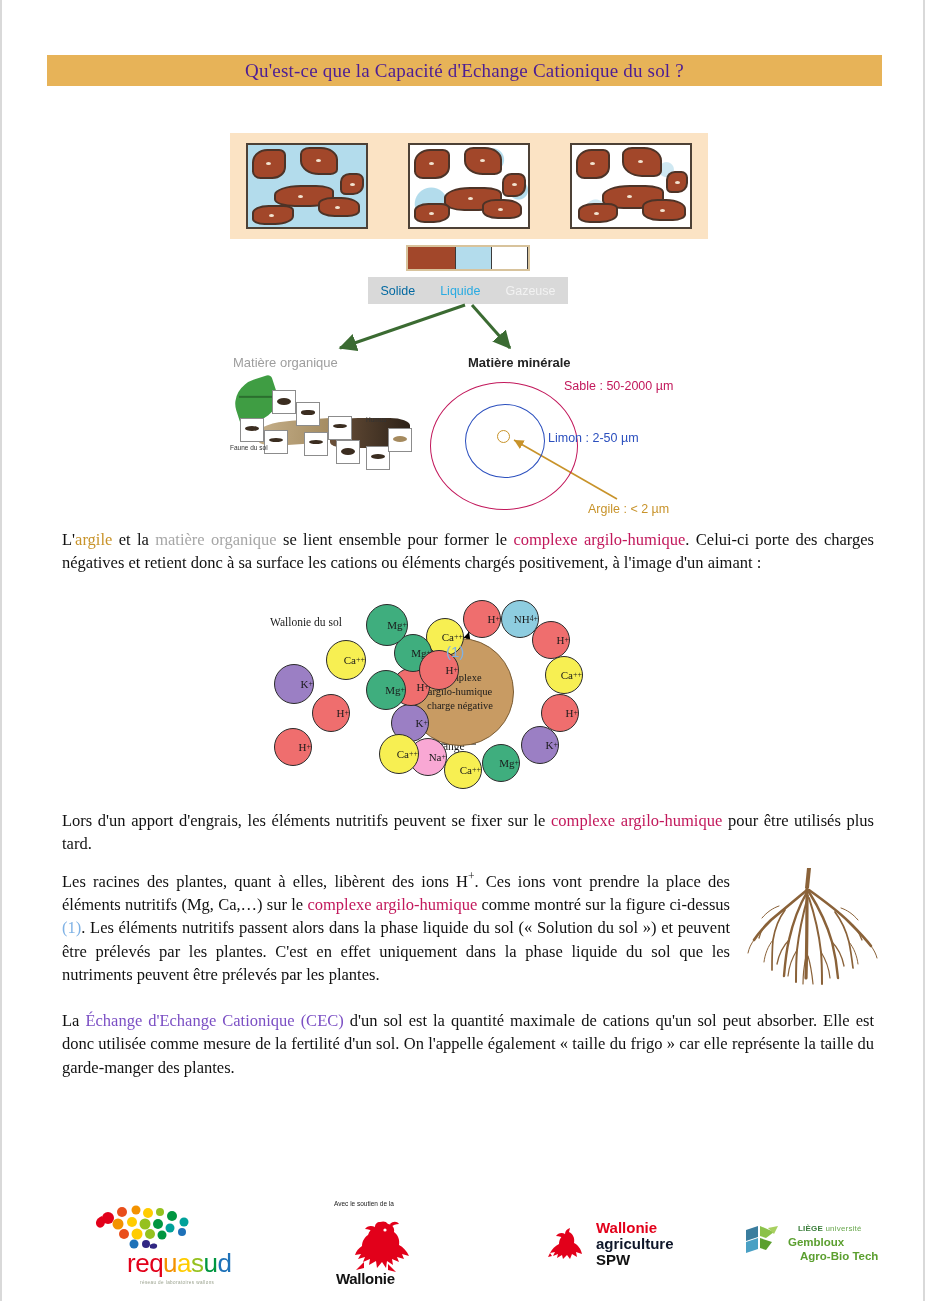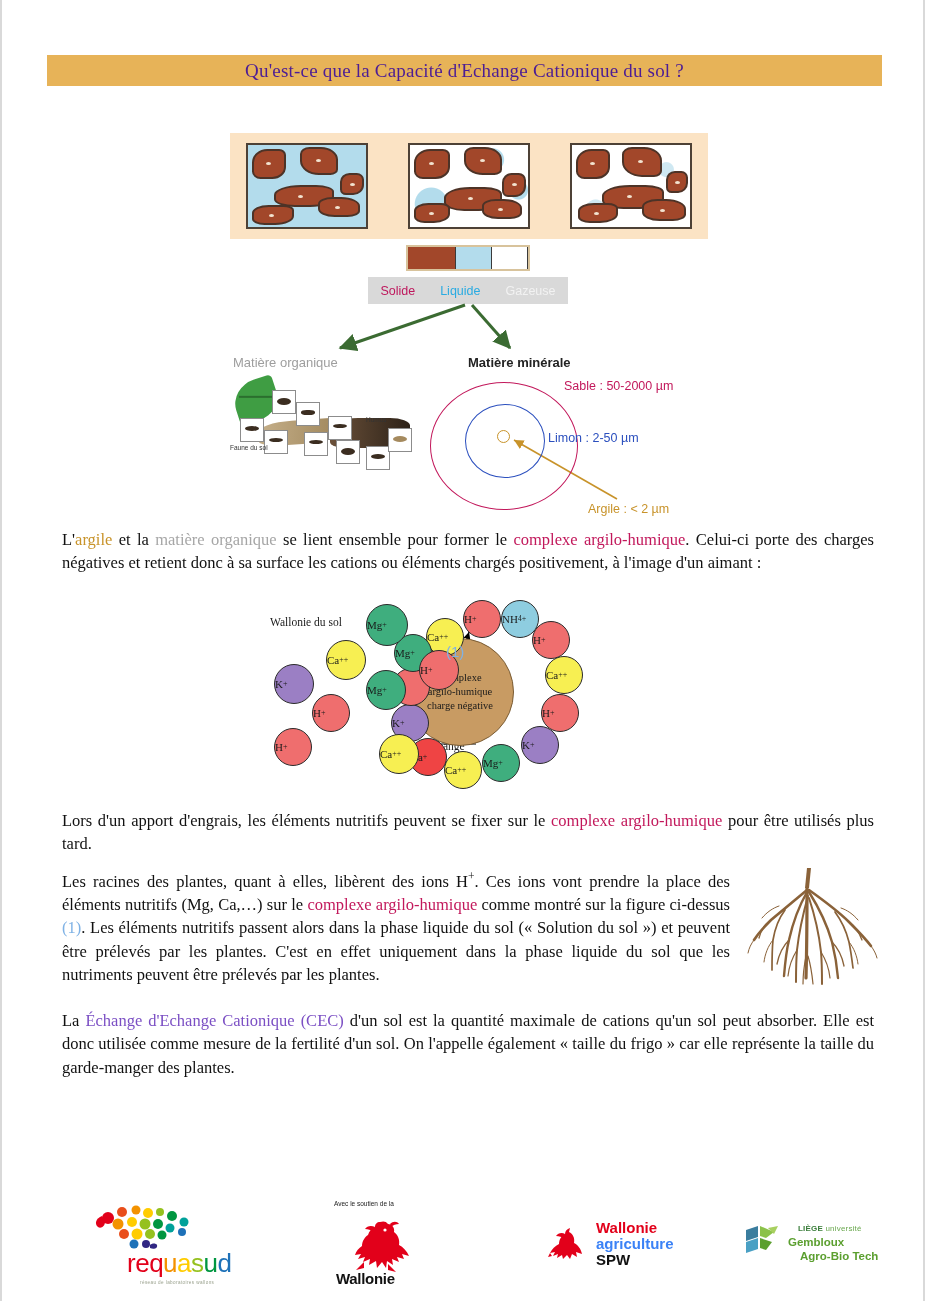--- a/index.html
+++ b/index.html
@@ -133,21 +133,21 @@
     top: 277px;
     width: 200px;
     height: 27px;
     background: #d9d9d9;
     display: flex;
     align-items: center;
     justify-content: space-around;
     font-family: "Liberation Sans", sans-serif;
     font-size: 12.5px;
   }
-  .lbl-solide  { color: #be185d; }
+  .lbl-solide  { color: #0369a1; }
   .lbl-liquide { color: #29abe2; }
   .lbl-gaz     { color: #f2f2f2; }
 
   
   .svg-layer {
     position: absolute;
     left: 0; top: 0;
     width: 925px; height: 1301px;
     pointer-events: none;
   }
@@ -229,21 +229,21 @@
 
   
   .ion-wrap { position: absolute; left: 262px; top: 596px; width: 420px; height: 200px; }
   .ion {
     position: absolute;
     border-radius: 50%;
     border: 1px solid #2b2b2b;
     box-sizing: border-box;
     display: flex;
     align-items: center;
-    justify-content: flex-start;
+    justify-content: flex-end;
     font-family: "Liberation Serif", serif;
     color: #1a1a1a;
     font-size: 11px;
     line-height: 1;
   }
   .ion span.sub { font-size: 7.5px; vertical-align: sub; }
   .ion span.sup { font-size: 8px; vertical-align: super; }
   .complex-core {
     position: absolute;
     left: 142px; top: 42px;
@@ -302,21 +302,21 @@
     line-height: 1.25;
   }
   .wal-name {
     font-family: "Liberation Sans", sans-serif;
     font-size: 15px;
     font-weight: bold;
     color: #111111;
     letter-spacing: -0.3px;
   }
   .spw-l1 { font-family: "Liberation Sans", sans-serif; font-size: 15px; font-weight: bold; color: #e2001a; line-height: 1.05; }
-  .spw-l2 { font-family: "Liberation Sans", sans-serif; font-size: 15px; font-weight: bold; color: #3b82f6; line-height: 1.05; }
+  .spw-l2 { font-family: "Liberation Sans", sans-serif; font-size: 15px; font-weight: bold; color: #0f172a; line-height: 1.05; }
   .spw-l3 { font-family: "Liberation Sans", sans-serif; font-size: 15px; font-weight: bold; color: #111; line-height: 1.05; }
   .ulg-l1 { font-family: "Liberation Sans", sans-serif; font-size: 8px; font-weight: bold; color: #3a7d3a; letter-spacing: 0.2px; padding-left: 10px; }
   .ulg-l1 em { font-style: normal; font-weight: normal; color: #6aa84f; }
   .ulg-l2 { font-family: "Liberation Sans", sans-serif; font-size: 11.5px; font-weight: bold; color: #5b9f2f; line-height: 1.12; }
 </style>
 </head>
 <body>
 
 <div class="page">
 
@@ -443,21 +443,21 @@
     <div id="ions-host">
         <div class="ion" style="left: 162px; top: 22px; width: 38px; height: 38px; background: rgb(247, 239, 82);">Ca<span class="sup">++</span></div>
         <div class="ion" style="left: 199px; top: 4px; width: 38px; height: 38px; background: rgb(239, 110, 110);">H<span class="sup">+</span></div>
         <div class="ion" style="left: 237px; top: 4px; width: 38px; height: 38px; background: rgb(142, 205, 224);">NH<span class="sub">4</span><span class="sup">+</span></div>
         <div class="ion" style="left: 268px; top: 25px; width: 38px; height: 38px; background: rgb(239, 110, 110);">H<span class="sup">+</span></div>
         <div class="ion" style="left: 281px; top: 60px; width: 38px; height: 38px; background: rgb(247, 239, 82);">Ca<span class="sup">++</span></div>
         <div class="ion" style="left: 277px; top: 98px; width: 38px; height: 38px; background: rgb(239, 110, 110);">H<span class="sup">+</span></div>
         <div class="ion" style="left: 257px; top: 130px; width: 38px; height: 38px; background: rgb(155, 127, 196);">K<span class="sup">+</span></div>
         <div class="ion" style="left: 218px; top: 148px; width: 38px; height: 38px; background: rgb(63, 174, 126);">Mg<span class="sup">+</span></div>
         <div class="ion" style="left: 180px; top: 155px; width: 38px; height: 38px; background: rgb(247, 239, 82);">Ca<span class="sup">++</span></div>
-        <div class="ion" style="left: 145px; top: 142px; width: 38px; height: 38px; background: #ef4444;">Na<span class="sup">+</span></div>
+        <div class="ion" style="left: 145px; top: 142px; width: 38px; height: 38px; background: #f9a8d4;">Na<span class="sup">+</span></div>
         <div class="ion" style="left: 127px; top: 108px; width: 38px; height: 38px; background: rgb(155, 127, 196);">K<span class="sup">+</span></div>
         <div class="ion" style="left: 128px; top: 72px; width: 38px; height: 38px; background: rgb(239, 110, 110);">H<span class="sup">+</span></div>
         <div class="ion" style="left: 130px; top: 38px; width: 38px; height: 38px; background: rgb(63, 174, 126);">Mg<span class="sup">+</span></div>
         <div class="ion" style="left: 102px; top: 8px; width: 42px; height: 42px; background: rgb(63, 174, 126);">Mg<span class="sup">+</span></div>
         <div class="ion" style="left: 62px; top: 44px; width: 40px; height: 40px; background: rgb(247, 239, 82);">Ca<span class="sup">++</span></div>
         <div class="ion" style="left: 10px; top: 68px; width: 40px; height: 40px; background: rgb(155, 127, 196);">K<span class="sup">+</span></div>
         <div class="ion" style="left: 102px; top: 74px; width: 40px; height: 40px; background: rgb(63, 174, 126);">Mg<span class="sup">+</span></div>
         <div class="ion" style="left: 48px; top: 98px; width: 38px; height: 38px; background: rgb(239, 110, 110);">H<span class="sup">+</span></div>
         <div class="ion" style="left: 10px; top: 132px; width: 38px; height: 38px; background: rgb(239, 110, 110);">H<span class="sup">+</span></div>
         <div class="ion" style="left: 115px; top: 138px; width: 40px; height: 40px; background: rgb(247, 239, 82);">Ca<span class="sup">++</span></div>

